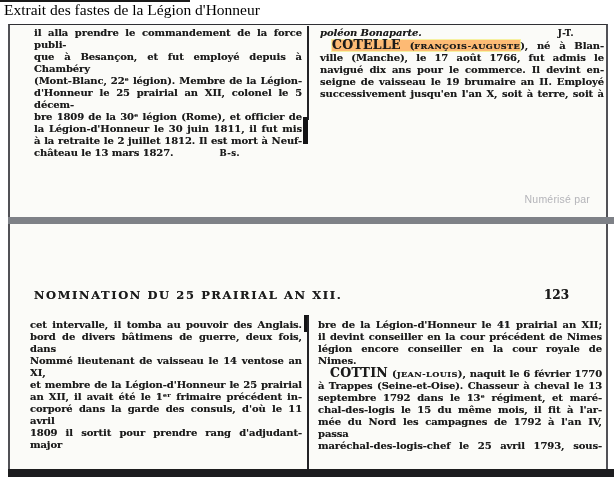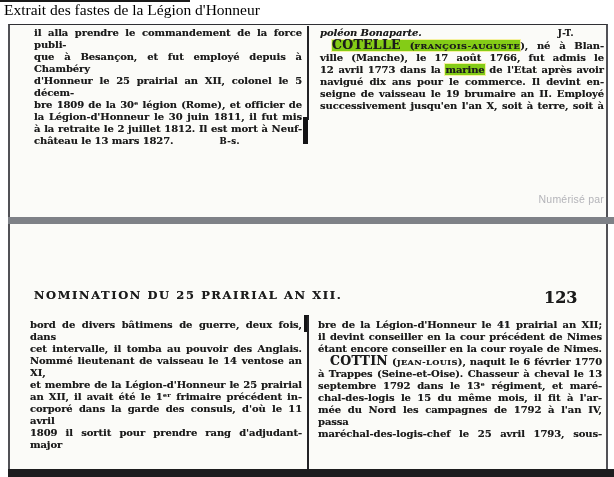--- a/index.html
+++ b/index.html
@@ -14,48 +14,49 @@
        letter-spacing:-0.1px;text-shadow:0 0 0.5px rgba(25,25,25,0.55);}
   .j{text-align:justify;text-align-last:justify;}
   .indent{padding-left:12px;}
   .flexline{display:flex;align-items:flex-end;}
   .sig{font-size:8.5px;letter-spacing:0.5px;}
   .sig-b{margin-left:46px;}
   .sig-j{margin-left:auto;margin-right:30px;}
   .ital{font-style:italic;}
   .bigname{font-size:12.5px;letter-spacing:0.3px;}
   .givenname{font-size:8.2px;letter-spacing:0.4px;}
-  .hl{background:#84cc16;box-shadow:0 0 0 1px #f6f1a0;}
-  .watermark{position:absolute;right:2px;top:168px;font-family:"Liberation Sans",sans-serif;
+  .hl{background:#fdba74;box-shadow:0 0 0 1px #f6f1a0;}
+  .watermark{position:absolute;right:16px;top:168px;font-family:"Liberation Sans",sans-serif;
              font-size:10.5px;color:#b4b4b9;font-weight:400;letter-spacing:0.2px;}
   .graybar{position:absolute;left:-2px;top:192px;width:606px;height:7px;background:#7e8187;}
   .heading{position:absolute;left:24px;top:263px;width:520px;
            font-size:11.5px;font-weight:700;letter-spacing:1.6px;color:#1b1b1b;
            text-shadow:0 0 0.5px rgba(25,25,25,0.55);}
-  .pagenum{position:absolute;left:534px;top:263px;font-size:16px;font-weight:700;color:#1b1b1b;
+  .pagenum{position:absolute;left:534px;top:263px;font-size:12px;font-weight:700;color:#1b1b1b;
            text-shadow:0 0 0.5px rgba(25,25,25,0.6);}
   .divider{position:absolute;background:#232326;}
   .div-top-thin{left:297px;top:1px;width:1.5px;height:94px;}
   .div-top-blob{left:293px;top:92px;width:5px;height:27px;background:#141416;}
   .div-bot-thin{left:297px;top:291px;width:1.5px;height:153px;}
   .div-bot-blob{left:294px;top:290px;width:5px;height:17px;background:#141416;}
   .bottombar{position:absolute;left:-2px;top:444px;width:606px;height:9px;background:#1d1d1f;}
 </style>
 </head>
 <body>
 
 <div class="screen">
   <div class="top-artifact"></div>
   <div class="caption">Extrait des fastes de la Légion d'Honneur</div>
 
   <div class="scanbox">
 
     <div class="col" style="left:24px;top:2px;width:268px;">
       <div class="j">il alla prendre le commandement de la force publi-</div>
       <div class="j">que à Besançon, et fut employé depuis à Chambéry</div>
+      <div class="j">(Mont-Blanc, 22ᵉ légion). Membre de la Légion-</div>
       <div class="j">d'Honneur le 25 prairial an XII, colonel le 5 décem-</div>
       <div class="j">bre 1809 de la 30ᵉ légion (Rome), et officier de</div>
       <div class="j">la Légion-d'Honneur le 30 juin 1811, il fut mis</div>
       <div class="j">à la retraite le 2 juillet 1812. Il est mort à Neuf-</div>
       <div class="flexline">
         <span>château le 13 mars 1827.</span>
         <span class="sig sig-b">B-s.</span>
       </div>
     </div>
 
@@ -64,52 +65,49 @@
 
     <div class="col" style="left:310px;top:2px;width:284px;">
       <div class="flexline">
         <span class="ital">poléon Bonaparte.</span>
         <span class="sig sig-j">J-T.</span>
       </div>
       <div class="j indent">
         <span class="hl"><span class="bigname">COTELLE</span><span> (</span><span class="givenname">FRANÇOIS-AUGUSTE</span></span><span>), né à Blan-</span>
       </div>
       <div class="j">ville (Manche), le 17 août 1766, fut admis le</div>
-      <div class="j">
-        <span>12 avril 1773 dans la </span><span class="hl">marine</span><span> de l'Etat après avoir</span>
-      </div>
       <div class="j">navigué dix ans pour le commerce. Il devint en-</div>
       <div class="j">seigne de vaisseau le 19 brumaire an II. Employé</div>
       <div class="j">successivement jusqu'en l'an X, soit à terre, soit à</div>
     </div>
 
     <div class="watermark">Numérisé par</div>
     <div class="graybar"></div>
 
     <div class="heading">NOMINATION DU 25 PRAIRIAL AN XII.</div>
     <div class="pagenum">123</div>
 
     <div class="divider div-bot-blob"></div>
     <div class="divider div-bot-thin"></div>
 
     <div class="col" style="left:20px;top:294px;width:272px;">
+      <div class="j">cet intervalle, il tomba au pouvoir des Anglais.</div>
       <div class="j">bord de divers bâtimens de guerre, deux fois, dans</div>
-      <div class="j">cet intervalle, il tomba au pouvoir des Anglais.</div>
       <div class="j">Nommé lieutenant de vaisseau le 14 ventose an XI,</div>
       <div class="j">et membre de la Légion-d'Honneur le 25 prairial</div>
       <div class="j">an XII, il avait été le 1ᵉʳ frimaire précédent in-</div>
       <div class="j">corporé dans la garde des consuls, d'où le 11 avril</div>
       <div class="j">1809 il sortit pour prendre rang d'adjudant-major</div>
 
     </div>
 
     <div class="col" style="left:308px;top:294px;width:284px;">
       <div class="j">bre de la Légion-d'Honneur le 41 prairial an XII;</div>
       <div class="j">il devint conseiller en la cour précédent de Nimes</div>
-      <div class="j">étant encore conseiller en la cour royale de Nimes.</div>
+      <div class="j">légion encore conseiller en la cour royale de Nimes.</div>
       <div class="j indent">
         <span class="bigname">COTTIN</span><span> (</span><span class="givenname">JEAN-LOUIS</span><span>), naquit le 6 février 1770</span>
       </div>
       <div class="j">à Trappes (Seine-et-Oise). Chasseur à cheval le 13</div>
       <div class="j">septembre 1792 dans le 13ᵉ régiment, et maré-</div>
       <div class="j">chal-des-logis le 15 du même mois, il fit à l'ar-</div>
       <div class="j">mée du Nord les campagnes de 1792 à l'an IV, passa</div>
       <div class="j">maréchal-des-logis-chef le 25 avril 1793, sous-</div>
 
     </div>

